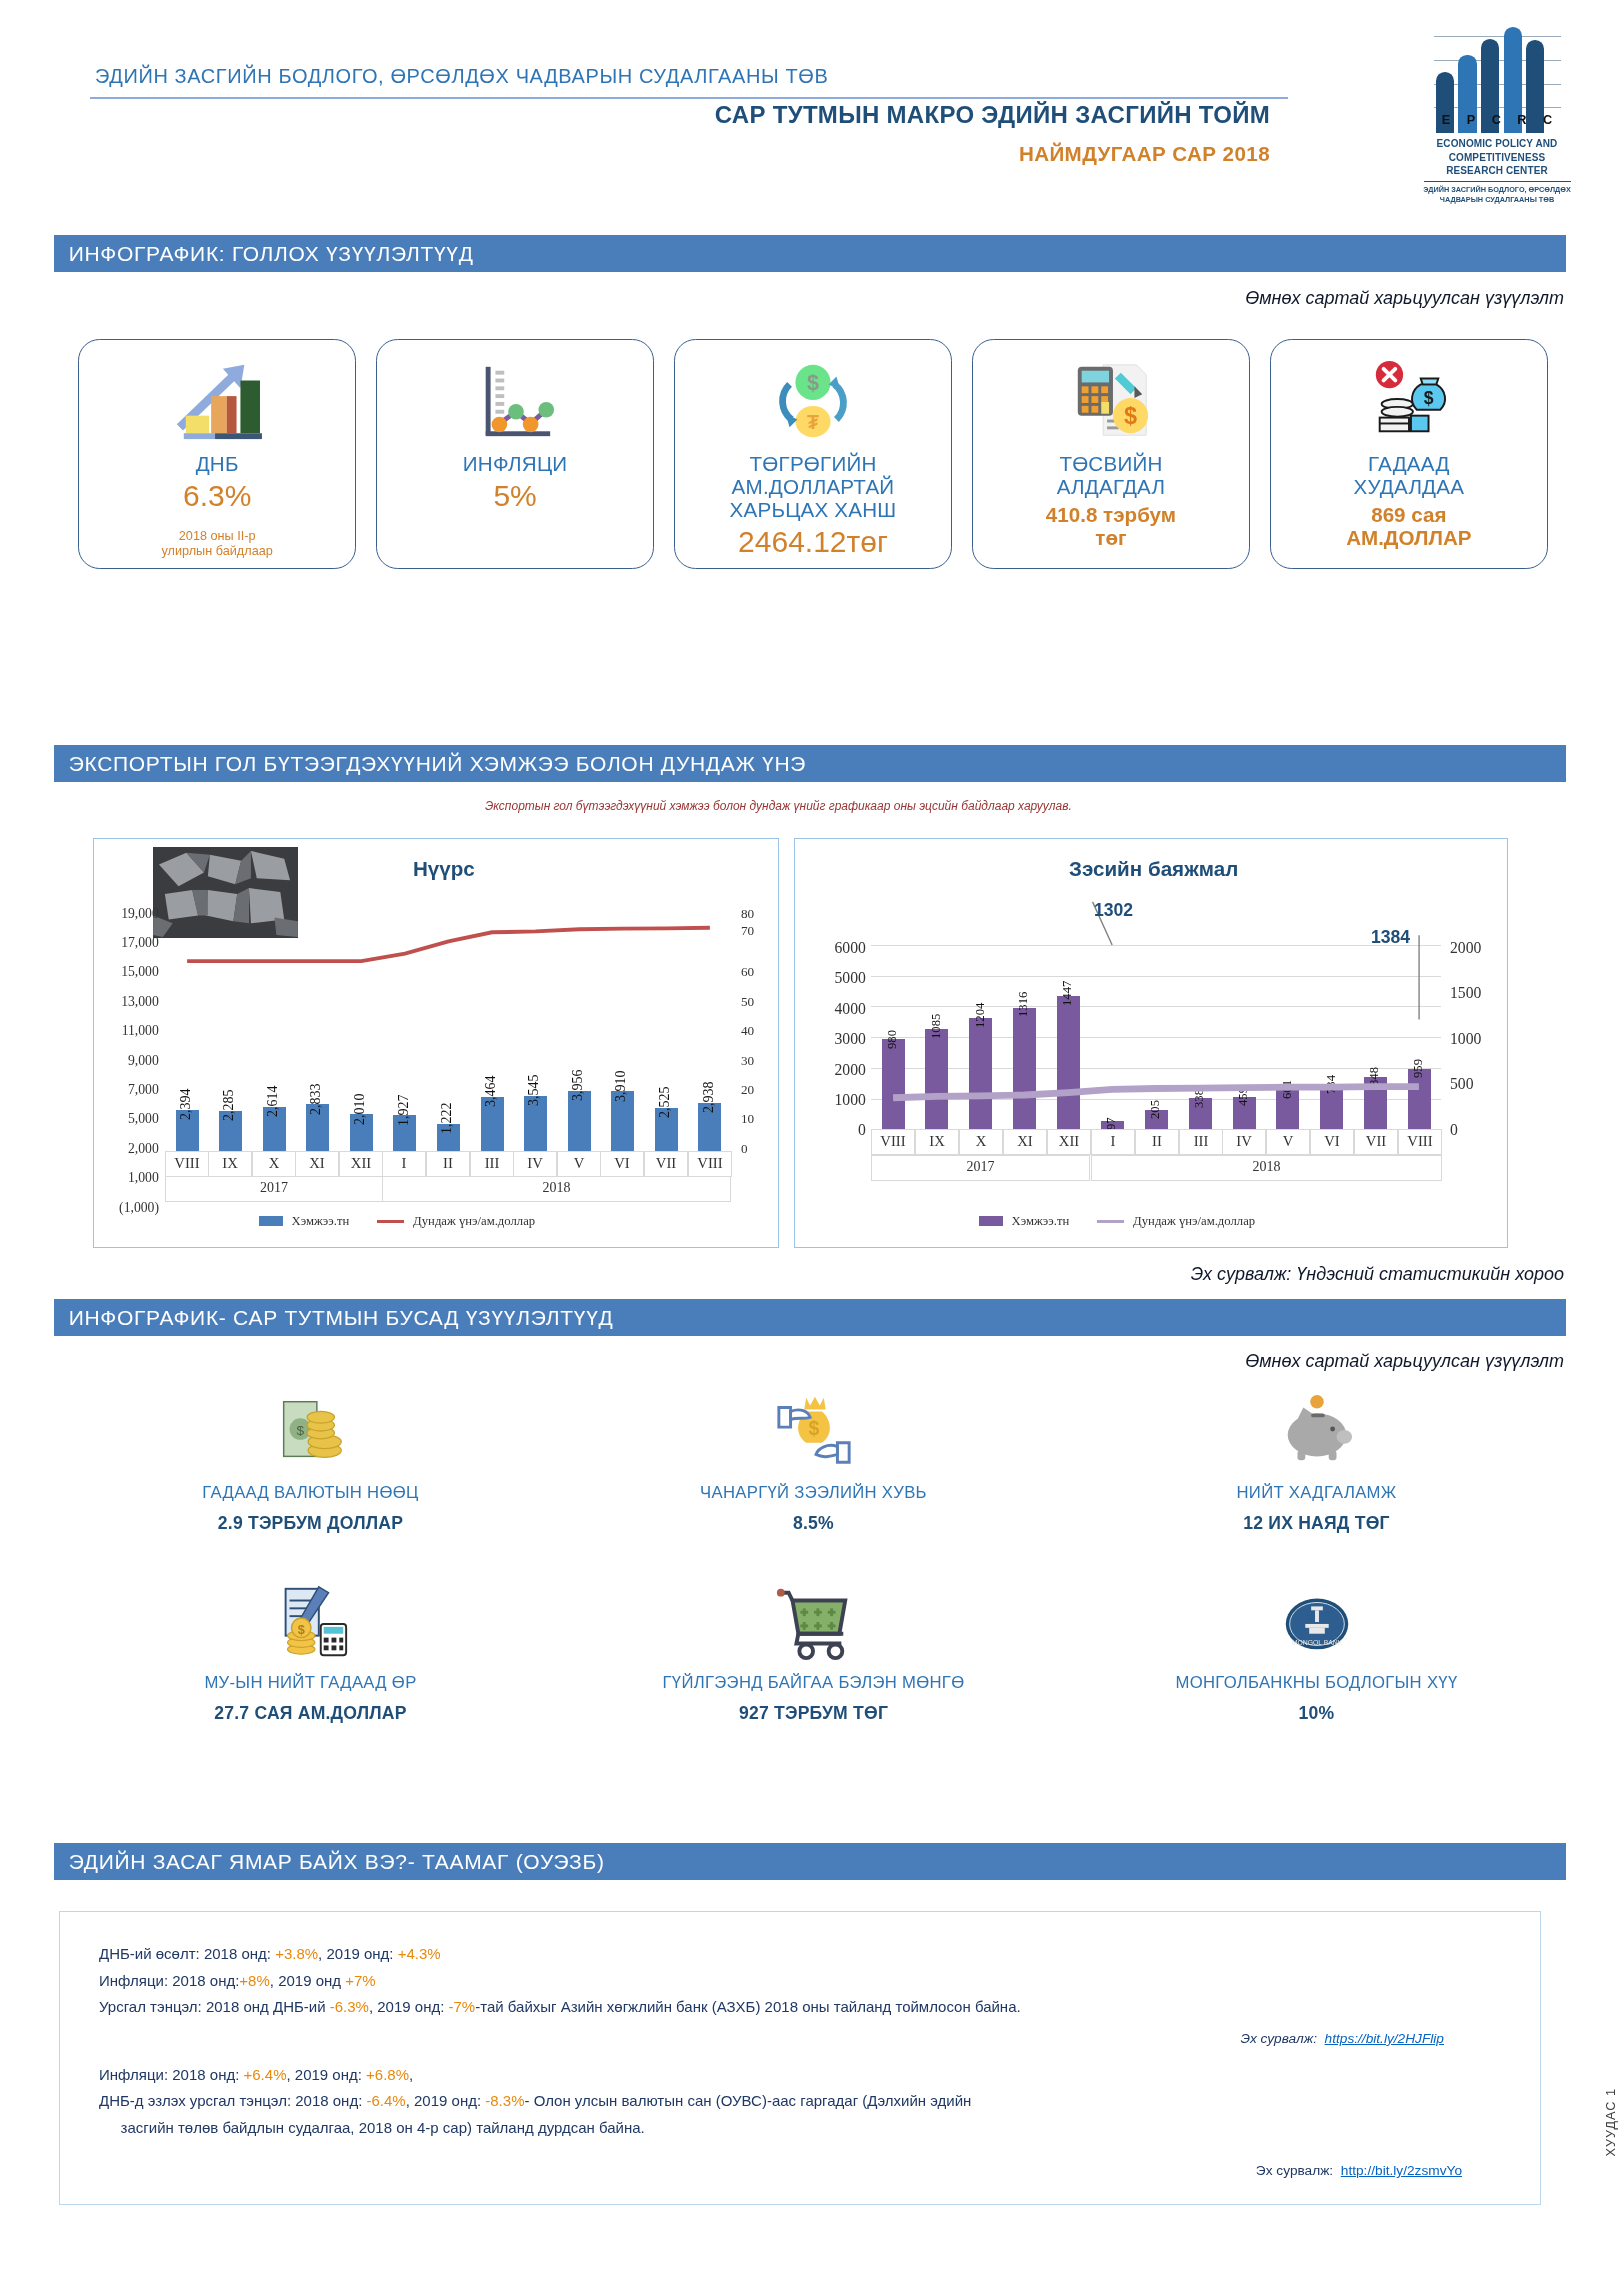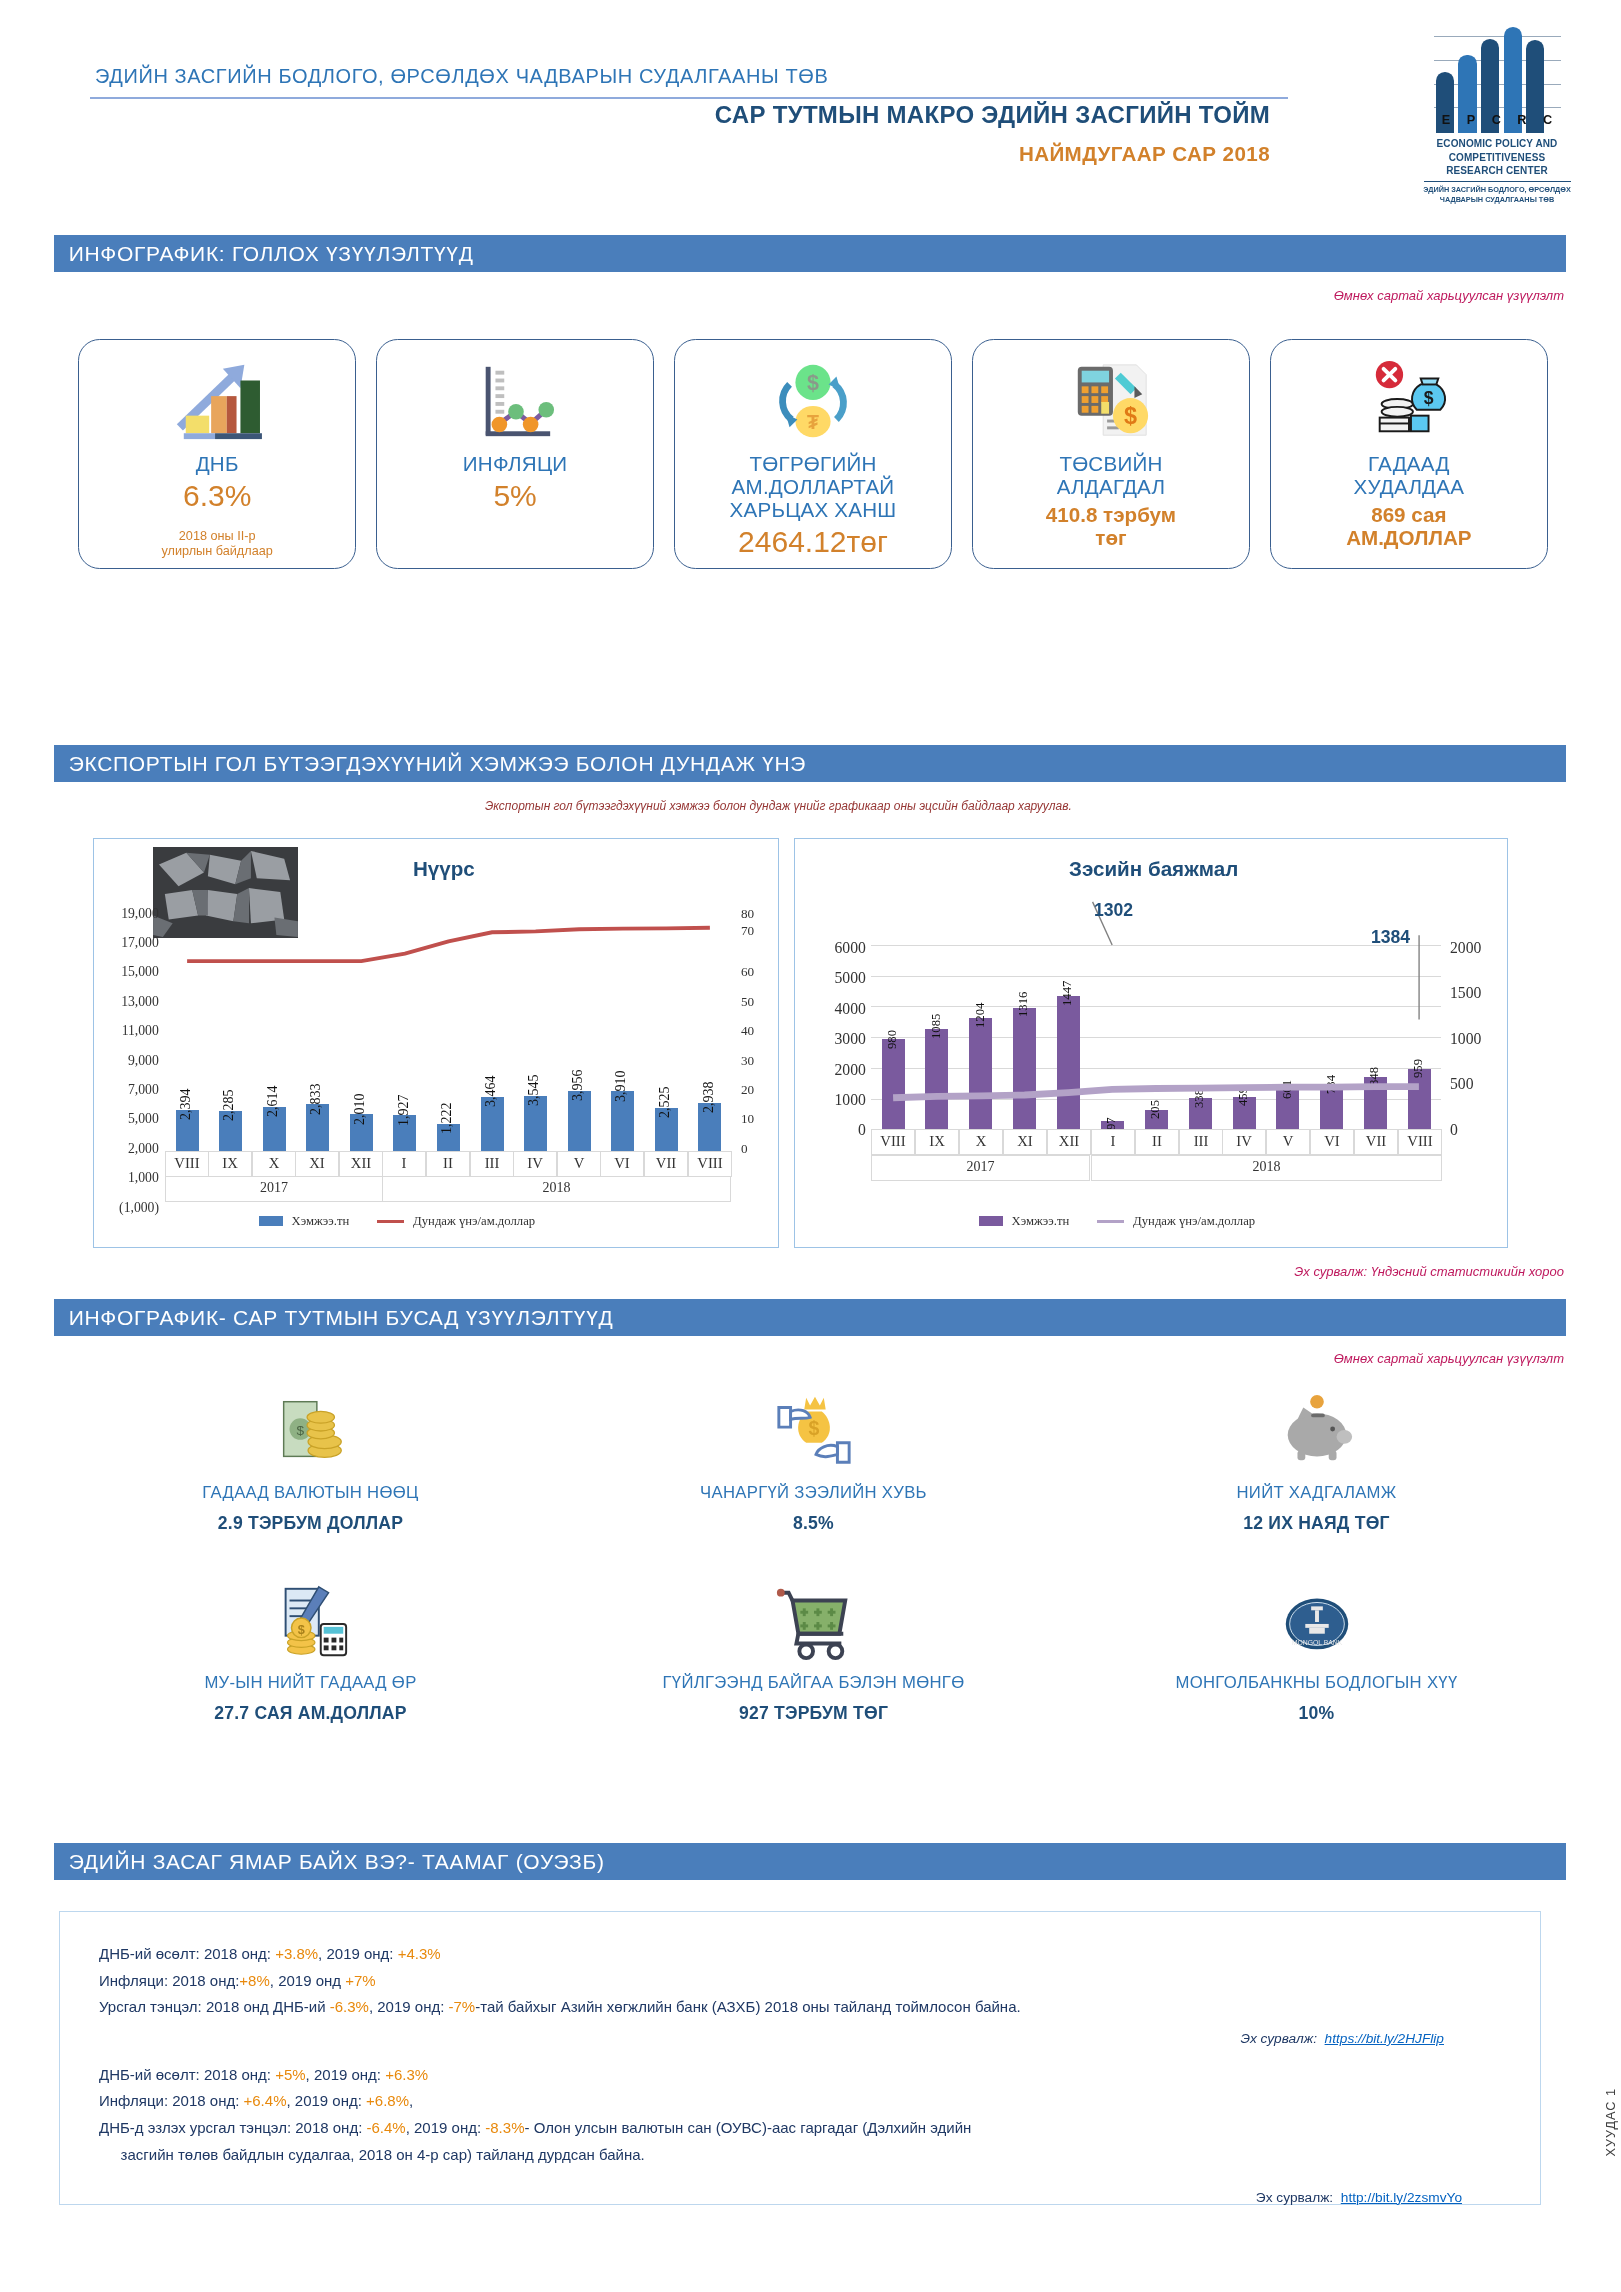--- a/index.html
+++ b/index.html
@@ -56,21 +56,21 @@
 
   
   .banner {
     position: absolute; left: 54px; width: 1512px; height: 37px;
     background: #4A7EBB; color: #fff;
     font-size: 21px; letter-spacing: 0.7px;
     display: flex; align-items: center; padding-left: 14.7px;
   }
   .note-right {
     position: absolute; right: 57px;
-    font-size: 13px; font-style: italic; color: #be185d;
+    font-size: 18px; font-style: italic; color: #0f172a;
   }
   .note-center {
     position: absolute;
     font-size: 12px; font-style: italic; color: #963634;
   }
 
   
   .cards { position: absolute; left: 78px; top: 339px; width: 1470px; height: 230px;
            display: flex; gap: 19.6px; }
   .card {
@@ -727,23 +727,20 @@
     <span>Урсгал тэнцэл: 2018 онд ДНБ-ий </span><span class="or">-6.3%</span><span>, 2019 онд: </span><span class="or">-7%</span><span>-тай байхыг Азийн хөгжлийн банк (АЗХБ) 2018 оны тайланд тоймлосон байна.</span>
   </div>
   <div class="src" style="text-align:right; margin-top:9.8px; padding-right:57px;">
     <span>Эх сурвалж:</span>&nbsp;
     <a href="#">https://bit.ly/2HJFlip</a>
   </div>
 
   <div style="height:15.7px"></div>
 
   <div class="fline">
-    <span>ДНБ-ий өсөлт: 2018 онд: </span><span class="or">+5%</span><span>, 2019 онд: </span><span class="or">+6.3%</span>
-  </div>
-  <div class="fline">
     <span>Инфляци: 2018 онд: </span><span class="or">+6.4%</span><span>, 2019 онд: </span><span class="or">+6.8%</span><span>,</span>
   </div>
   <div class="fline">
     <span>ДНБ-д эзлэх урсгал тэнцэл: 2018 онд: </span><span class="or">-6.4%</span><span>, 2019 онд: </span><span class="or">-8.3%</span><span>- Олон улсын валютын сан (ОУВС)-аас гаргадаг (Дэлхийн эдийн</span>
   </div>
   <div class="fline" style="padding-left:21.6px">
     <span>засгийн төлөв байдлын судалгаа, 2018 он 4-р сар) тайланд дурдсан байна.</span>
   </div>
   <div class="src2" style="text-align:right; margin-top:21.6px; padding-right:39px;">
     <span>Эх сурвалж:</span>&nbsp;

